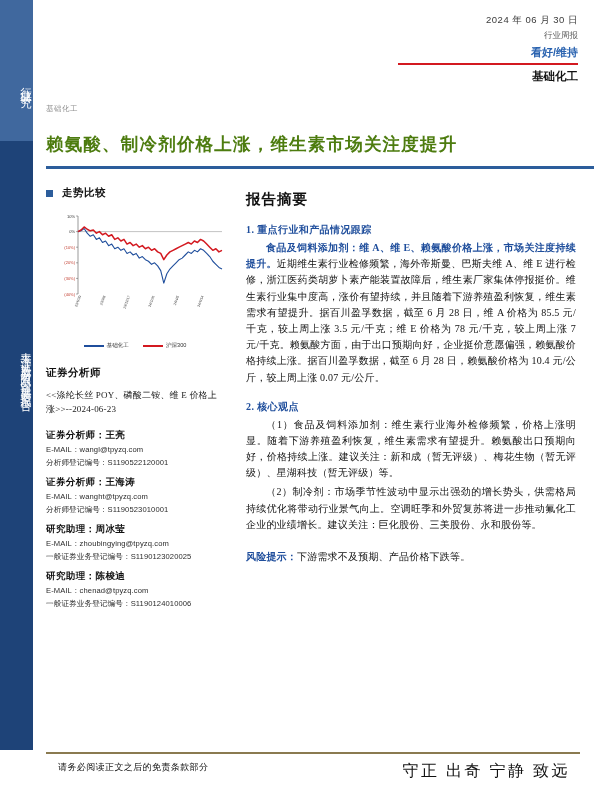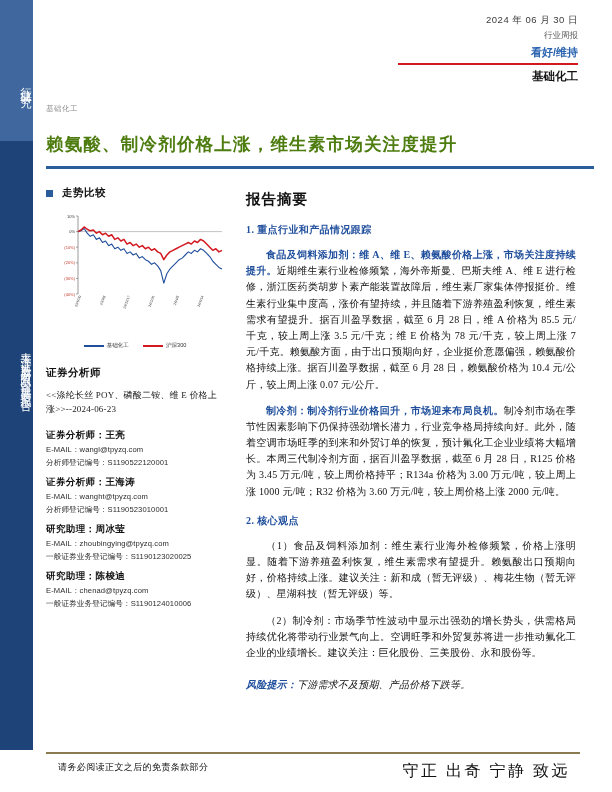--- a/index.html
+++ b/index.html
@@ -93,24 +93,24 @@
   .analyst-group { margin-top: 12px; }
   .an-name { font-size: 9.5px; font-weight: 700; color: #111; letter-spacing:.4px; margin-top: 8px;}
   .an-line { font-size: 7.6px; color: #2b2b2b; margin-top: 3px; letter-spacing:.1px;
              font-family:"Liberation Sans",sans-serif; }
   .an-group-first .an-name { margin-top: 0; }
 
   
   .rightcol { position: absolute; left: 246px; top: 190px; width: 330px; }
   .summary-title { font-size: 14.5px; font-weight: 700; color: #111; letter-spacing: 1px; }
   .sec-num { font-size: 10px; font-weight: 700; color: #1f4e9c; margin-top: 14px; letter-spacing:.4px; }
-  .para { font-size: 10px; color: #111; line-height: 1.62; text-align: justify; margin-top: 10px;
+  .para { font-size: 10px; color: #111; line-height: 1.62; text-align: justify; margin-top: 3px;
           text-indent: 2em; letter-spacing:.2px; }
   .hl { color: #1f4e9c; font-weight: 700; }
-  .risk { font-size: 10px; color:#111; margin-top: 16px; line-height:1.6; letter-spacing:.2px;font-style:italic;}
+  .risk { font-size: 10px; color:#111; margin-top: 16px; line-height:1.6; letter-spacing:.2px;}
   .risk .hl { color:#1f4e9c; font-weight:700; }
 
   
   .footer-rule { position:absolute; left: 46px; top: 752px; width: 534px; height: 2.4px; background:#8a7a50; }
   .footer-note { position:absolute; left: 58px; top: 761px; font-size: 9px; color:#111; letter-spacing:.4px;}
   .footer-slogan { position:absolute; right: 42px; top: 761px; font-size: 16px; color:#111; letter-spacing: 2.5px;}
 </style>
 </head>
 <body>
 
@@ -209,21 +209,20 @@
           <div class="an-line">一般证券业务登记编号：S1190124010006</div>
         </div>
       </div>
   </div>
 
   <div class="rightcol">
     <div class="summary-title">报告摘要</div>
     <div id="sections-host">
         <div class="sec-num">1. 重点行业和产品情况跟踪</div>
         <div class="para"><span class="hl">食品及饲料添加剂：维 A、维 E、赖氨酸价格上涨，市场关注度持续提升。</span><span>近期维生素行业检修频繁，海外帝斯曼、巴斯夫维 A、维 E 进行检修，浙江医药类胡萝卜素产能装置故障后，维生素厂家集体停报挺价。维生素行业集中度高，涨价有望持续，并且随着下游养殖盈利恢复，维生素需求有望提升。据百川盈孚数据，截至 6 月 28 日，维 A 价格为 85.5 元/千克，较上周上涨 3.5 元/千克；维 E 价格为 78 元/千克，较上周上涨 7 元/千克。赖氨酸方面，由于出口预期向好，企业挺价意愿偏强，赖氨酸价格持续上涨。据百川盈孚数据，截至 6 月 28 日，赖氨酸价格为 10.4 元/公斤，较上周上涨 0.07 元/公斤。</span></div>
-        <div class="para"><span class="hl">制冷剂：制冷剂行业价格回升，市场迎来布局良机。</span><span>制冷剂市场在季节性因素影响下仍保持强劲增长潜力，行业竞争格局持续向好。此外，随着空调市场旺季的到来和外贸订单的恢复，预计氟化工企业业绩将大幅增长。本周三代制冷剂方面，据百川盈孚数据，截至 6 月 28 日，R125 价格为 3.45 万元/吨，较上周价格持平；R134a 价格为 3.00 万元/吨，较上周上涨 1000 元/吨；R32 价格为 3.60 万元/吨，较上周价格上涨 2000 元/吨。</span></div>
         <div class="sec-num">2. 核心观点</div>
         <div class="para"><span>（1）食品及饲料添加剂：维生素行业海外检修频繁，价格上涨明显。随着下游养殖盈利恢复，维生素需求有望提升。赖氨酸出口预期向好，价格持续上涨。建议关注：新和成（暂无评级）、梅花生物（暂无评级）、星湖科技（暂无评级）等。</span></div>
         <div class="para"><span>（2）制冷剂：市场季节性波动中显示出强劲的增长势头，供需格局持续优化将带动行业景气向上。空调旺季和外贸复苏将进一步推动氟化工企业的业绩增长。建议关注：巨化股份、三美股份、永和股份等。</span></div>
       </div>
     <div class="risk">
       <span class="hl">风险提示：</span><span>下游需求不及预期、产品价格下跌等。</span>
     </div>
   </div>
 
   <div class="footer-rule"></div>

